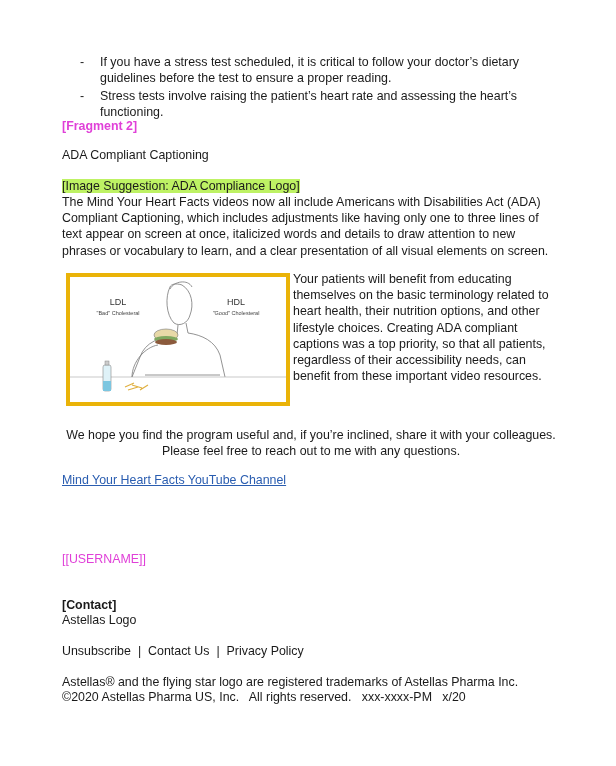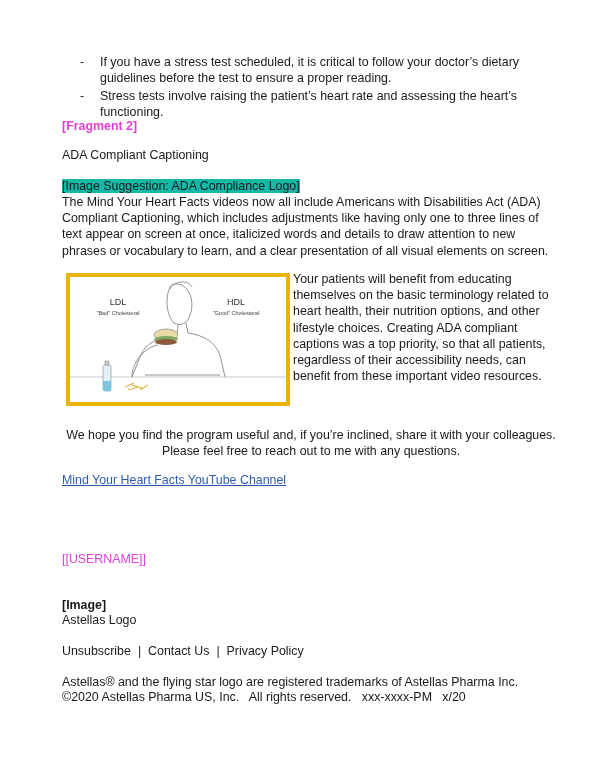--- a/index.html
+++ b/index.html
@@ -8,21 +8,21 @@
     font-family: "Liberation Sans", sans-serif; font-size: 12.4px; color: #1a1a1a;
   }
   .page { position: absolute; left: 0; top: 0; width: 616px; height: 766px; }
   .abs { position: absolute; white-space: nowrap; line-height: 16px; }
   .bullet-list { position: absolute; left: 80px; top: 54px; width: 480px; }
   .bullet { display: flex; line-height: 16px; margin-bottom: 2px; }
   .bullet .dash { width: 20px; flex: none; }
   .bullet .btext { width: 460px; }
   .magenta { color: #e040d8; }
   .bold { font-weight: bold; }
-  .highlight { background: #14b8a6; }
+  .highlight { background: #bef264; }
   .para { position: absolute; line-height: 16.2px; }
   .link { color: #2a5db0; text-decoration: underline; cursor: pointer; }
   .figure {
     position: absolute; left: 66px; top: 273px; width: 216px; height: 125px;
     border: 4px solid #eab308; background: #fff;
   }
   .figure svg { width: 100%; height: 100%; display: block; }
   .footer-links span.sep { margin: 0 7px; }
 </style>
 </head>
@@ -86,21 +86,21 @@
   <div class="para" style="left:293px; top:271px; width:272px;">Your patients will benefit from educating themselves on the basic terminology related to heart health, their nutrition options, and other lifestyle choices. Creating ADA compliant captions was a top priority, so that all patients, regardless of their accessibility needs, can benefit from these important video resources.</div>
 
   <div class="para" style="left:62px; top:427px; width:498px;text-align:center;">We hope you find the program useful and, if you’re inclined, share it with your colleagues. Please feel free to reach out to me with any questions.</div>
 
   <div class="abs" style="left:62px; top:472px;">
     <a class="link">Mind Your Heart Facts YouTube Channel</a>
   </div>
 
   <div class="abs magenta" style="left:62px; top:551px;">[[USERNAME]]</div>
 
-  <div class="abs bold" style="left:62px; top:597px;">[Image]</div>
+  <div class="abs bold" style="left:62px; top:597px;">[Contact]</div>
   <div class="abs" style="left:62px; top:612px;">Astellas Logo</div>
 
   <div class="abs footer-links" style="left:62px; top:643px;">
     <span>Unsubscribe</span><span class="sep">|</span><span>Contact Us</span><span class="sep">|</span><span>Privacy Policy</span>
   </div>
 
   <div class="abs" style="left:62px; top:674px;">Astellas® and the flying star logo are registered trademarks of Astellas Pharma Inc.</div>
   <div class="abs" style="left:62px; top:689px; white-space: pre;">©2020 Astellas Pharma US, Inc.   All rights reserved.   xxx-xxxx-PM   x/20</div>
 
 </div>

